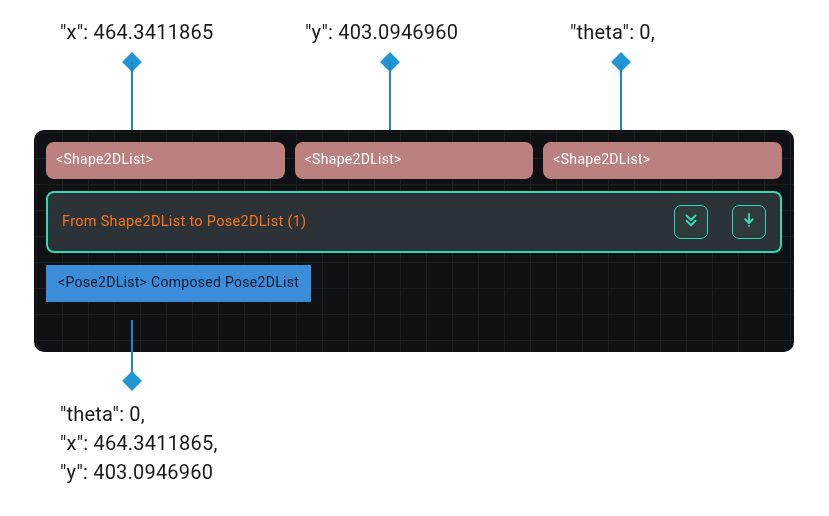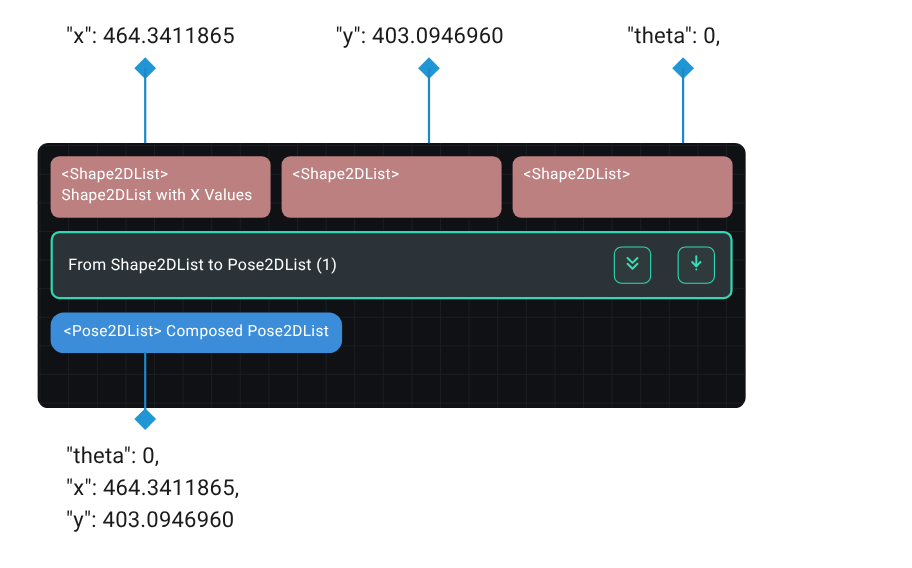--- a/index.html
+++ b/index.html
@@ -23,21 +23,21 @@
     width: 14px;
     height: 14px;
     background: #2196d4;
     transform: rotate(45deg);
   }
 
   .node-panel {
     position: absolute;
     left: 34px;
     top: 130px;
-    width: 644px;
+    width: 760px;
     background: #0f1114;
     border-radius: 10px;
     padding: 12px 12px 50px 12px;
     background-image:
       linear-gradient(to right, #1b1d20 1px, transparent 1px),
       linear-gradient(to bottom, #1b1d20 1px, transparent 1px);
     background-size: 26px 26px;
     background-position: 2px 2px;
   }
 
@@ -53,21 +53,21 @@
     cursor: pointer;
   }
   .input-pill .type, .output-pill .type { font-weight: 400; display: block; letter-spacing: 0.3px; }
   .input-pill .label, .output-pill .label { display: block; letter-spacing: 0.3px; }
 
   .body-row {
     background: #2c3338;
     border: 2px solid #2fd9b3;
     border-radius: 8px;
     padding: 12px 14px;
-    color: #ffffff;
+    color: #f97316;
     font-size: 14.5px;
     display: flex;
     align-items: center;
     gap: 24px;
     letter-spacing: 0.3px;
   }
   .body-row .title { flex: 1; }
   .icon-btn {
     width: 34px;
     height: 34px;
@@ -78,23 +78,23 @@
     align-items: center;
     justify-content: center;
     cursor: pointer;
   }
   .icon-btn svg { width: 18px; height: 18px; }
   
   .output-wrap { margin-top: 12px; }
   .output-pill2 {
     display: inline-block;
     background: #3b8cd9;
-    border-radius: 12px;
+    border-radius: 0;
     padding: 8px 12px 10px 12px;
-    color: #ffffff;
+    color: #0f172a;
     font-size: 14px;
     line-height: 1.35;
     min-width: 200px;
     cursor: pointer;
     letter-spacing: 0.3px;
   }
 
   .bottom-callout-lines {
     position: absolute;
     font-size: 20px;
@@ -118,21 +118,20 @@
   <div class="callout-diamond" style="left:383px; top:55px;"></div>
   <div class="callout-line" style="left:389px; top:62px; height:78px;"></div>
 
   <div class="callout-diamond" style="left:614px; top:55px;"></div>
   <div class="callout-line" style="left:620px; top:62px; height:78px;"></div>
 
   <div class="node-panel">
     <div class="input-row">
       <div class="input-pill">
         <span class="type">&lt;Shape2DList&gt;</span>
-        <span class="label">Shape2DList with X Values</span>
       </div>
       <div class="input-pill">
         <span class="type">&lt;Shape2DList&gt;</span>
       </div>
       <div class="input-pill">
         <span class="type">&lt;Shape2DList&gt;</span>
       </div>
     </div>
 
     <div class="body-row">

